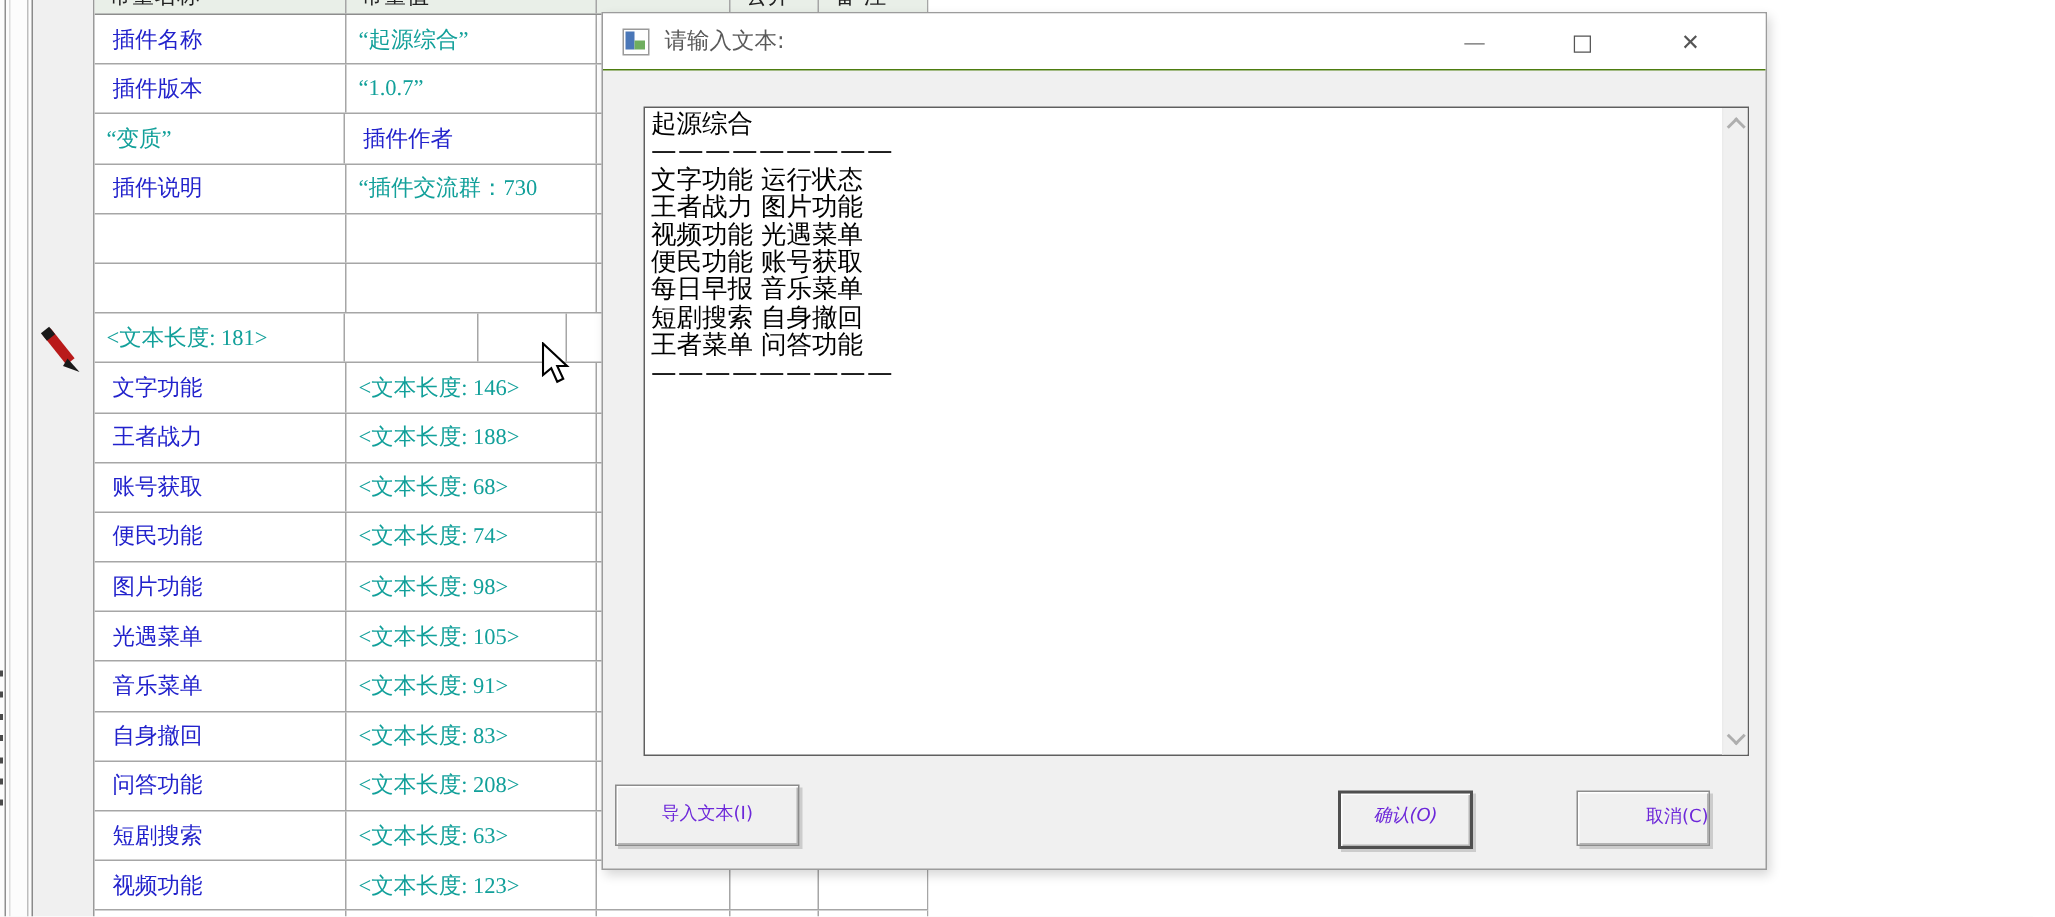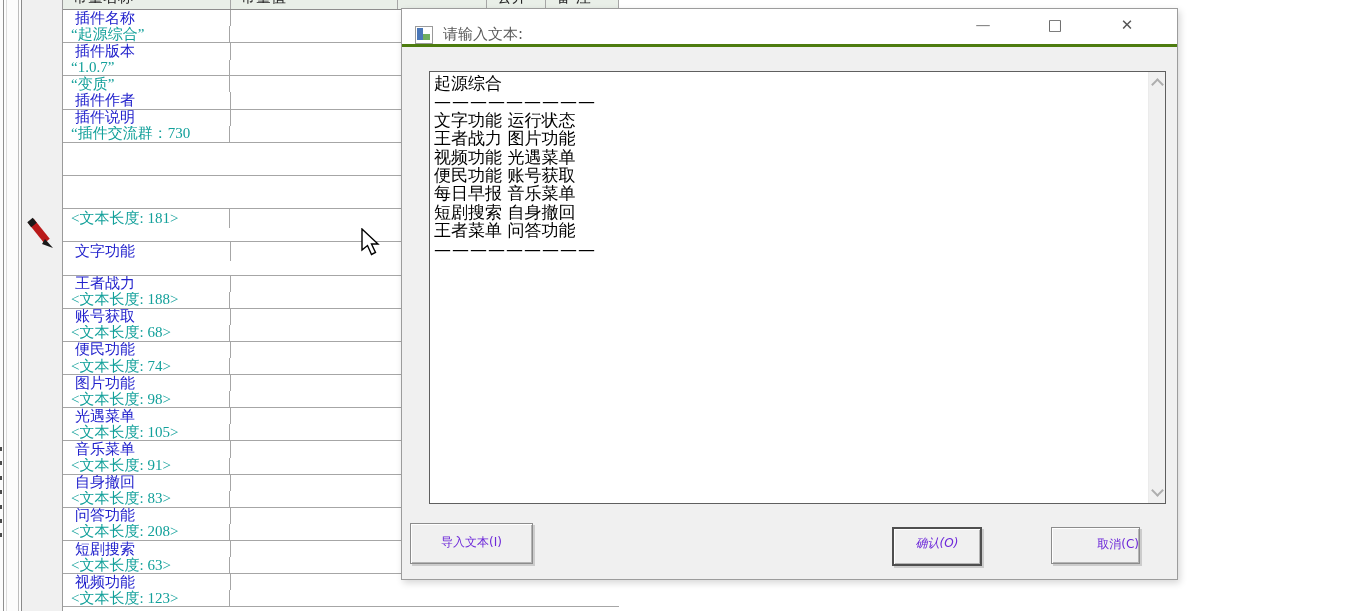--- a/index.html
+++ b/index.html
@@ -19,33 +19,33 @@
   .pencil{position:absolute; left:26px; top:216px;}
   
   .ctable{position:absolute; left:62px; top:0; width:556px; height:611px;
           background:#fff; border-left:1px solid #9a9a9a; overflow:hidden; z-index:1;}
   .thead{position:absolute; left:0; top:-14px; height:24px; width:556px;
          background:#e9efe8; border-bottom:1px solid #8d8d8d; display:flex;
          box-sizing:border-box;}
   .hc{box-sizing:border-box; border-right:1px solid #a6a6a6; font-size:15px; color:#222;
       display:flex; align-items:flex-end; padding:0 0 2px 10px; overflow:hidden; white-space:nowrap;}
   .tbody{position:absolute; left:0; top:10px; width:556px;}
-  .trow{height:33.2px; box-sizing:border-box; border-bottom:1px solid #a6a6a6; display:flex;flex-direction:column;}
+  .trow{height:33.2px; box-sizing:border-box; border-bottom:1px solid #a6a6a6; display:flex;}
   .trow.partial{border-bottom:none; height:10px;}
   .c{box-sizing:border-box; border-right:1px solid #a6a6a6; display:flex; align-items:center;
      overflow:hidden; white-space:nowrap; font-size:15px;}
   .w-name{width:168px;} .w-value{width:167px;font-family:Liberation Serif, serif;} .w-extra{width:89px;} .w-pub{width:59px;} .w-note{width:73px;}
   .c.name{color:#2222cc; padding-left:12px;}
   .c.value{color:#12a09a; padding-left:8px;}
   
   .dialog{position:absolute; left:401px; top:8px; width:775px; height:570px;
           background:#f0f0f0; border:1px solid #9c9c9c; z-index:10;
           box-shadow:2px 3px 7px rgba(0,0,0,0.16); box-sizing:content-box;}
-  .titlebar{position:relative; height:38px; background:#ffffff; display:flex; align-items:flex-end;
-            padding-left:13px; border-bottom:3px solid #4d7c0f; box-sizing:border-box;}
+  .titlebar{position:relative; height:38px; background:#ffffff; display:flex; align-items:center;
+            padding-left:13px; border-bottom:1px solid #4d7c0f; box-sizing:border-box;}
   .dlgicon{position:relative; width:16px; height:16px; border:1px solid #9a9a9a; background:#fff; flex:0 0 auto;}
   .dlgicon .b{position:absolute; left:1px; top:1px; width:6px; height:12px; background:#4a77b8;}
   .dlgicon .g{position:absolute; left:7px; top:7px; width:7px; height:6px; background:#6fae5e;}
   .dlgtitle{margin-left:10px; font-size:15px; color:#5a5a5a;}
   .winbtns{margin-left:auto; margin-right:14px; display:flex;}
   .wb{width:72px; text-align:center; color:#555; font-size:15px; line-height:38px; cursor:default;}
   .wb.min{color:#8a8a8a;}
   
   .ta{position:absolute; left:27px; top:62px; width:737px; height:433px; background:#fff;
       border:1px solid #5f5f5f; box-sizing:border-box;}
@@ -148,20 +148,21 @@
           <div class="c w-note"></div>
         </div>
       <div class="trow">
           <div class="c value w-value">&lt;文本长度: 181&gt;</div>
           <div class="c w-extra"></div>
           <div class="c w-pub"></div>
           <div class="c w-note"></div>
         </div>
       <div class="trow">
           <div class="c name w-name">文字功能</div>
+          <div class="c value w-value">&lt;文本长度: 146&gt;</div>
           <div class="c w-extra"></div>
           <div class="c w-pub"></div>
           <div class="c w-note"></div>
         </div>
       <div class="trow">
           <div class="c name w-name">王者战力</div>
           <div class="c value w-value">&lt;文本长度: 188&gt;</div>
           <div class="c w-extra"></div>
           <div class="c w-pub"></div>
           <div class="c w-note"></div>

